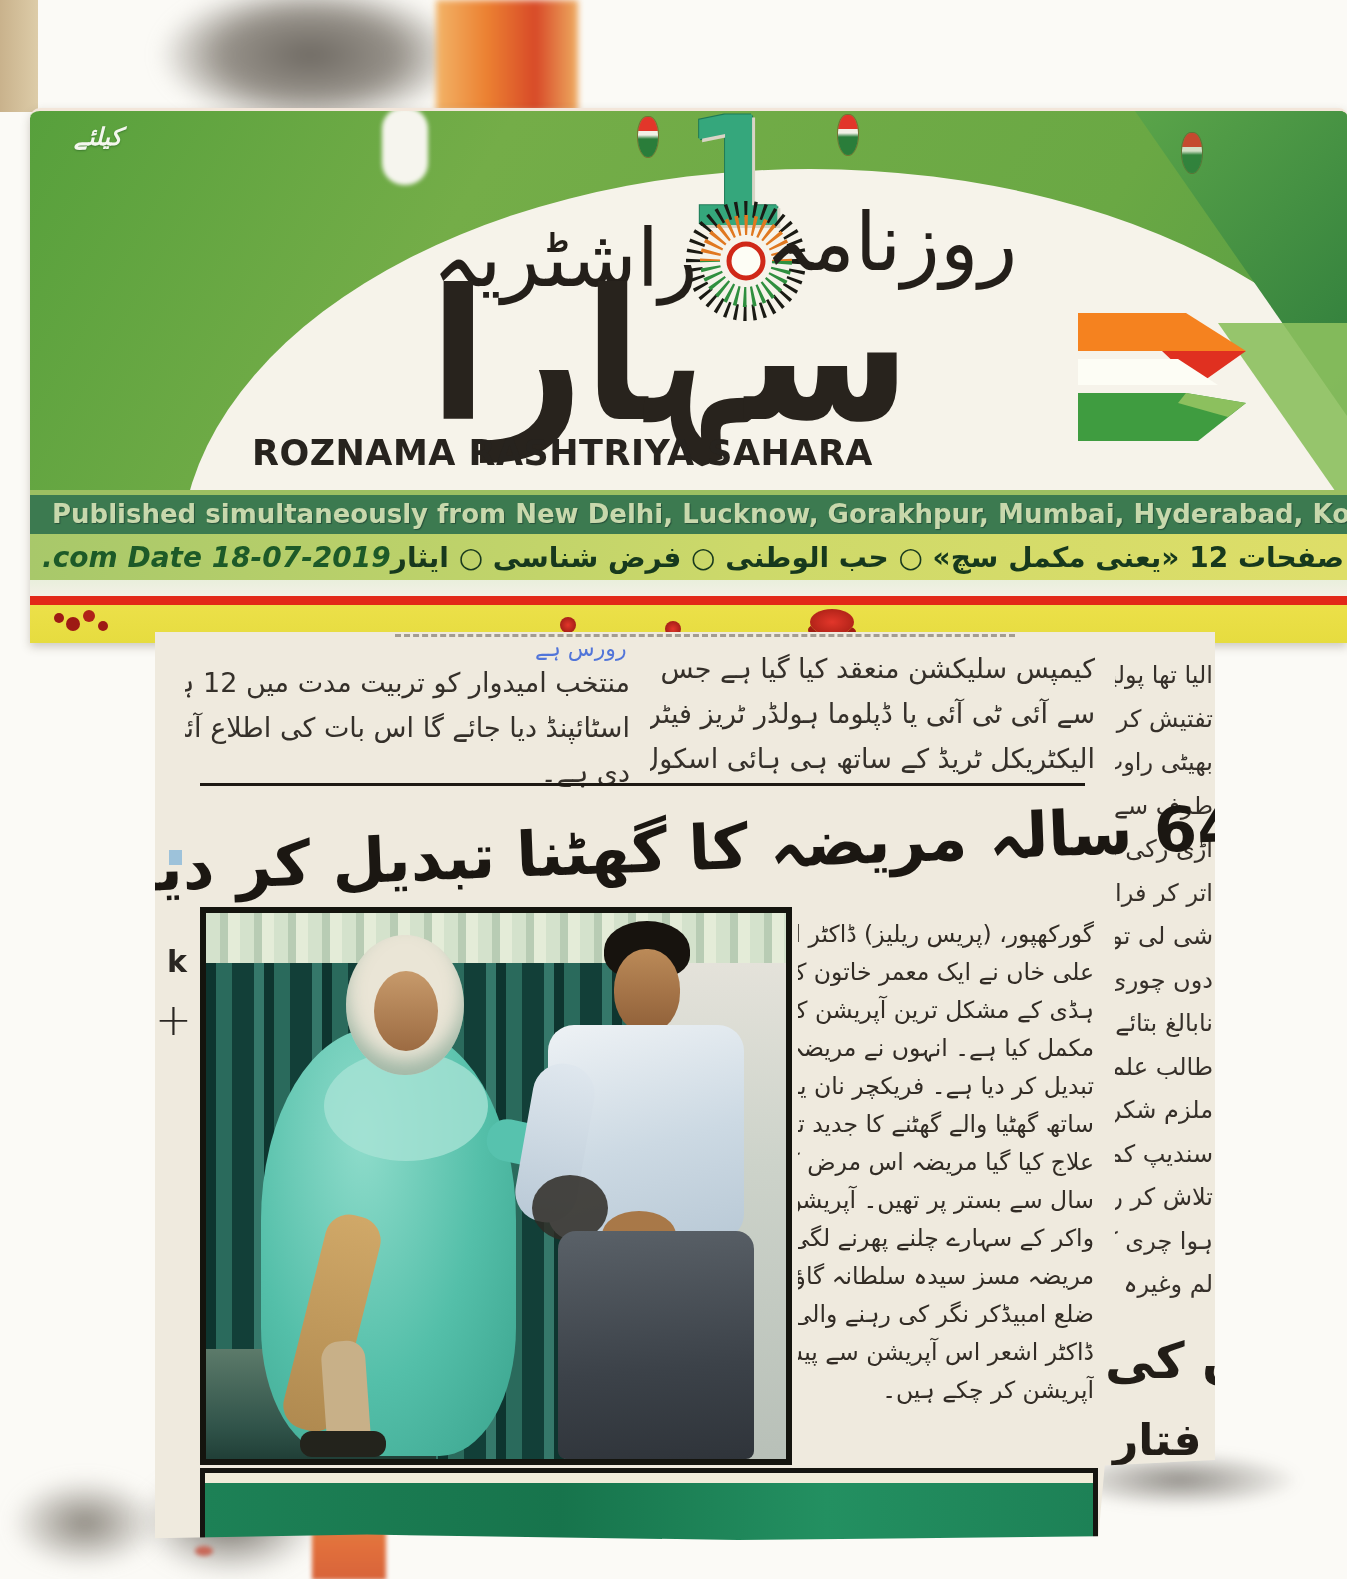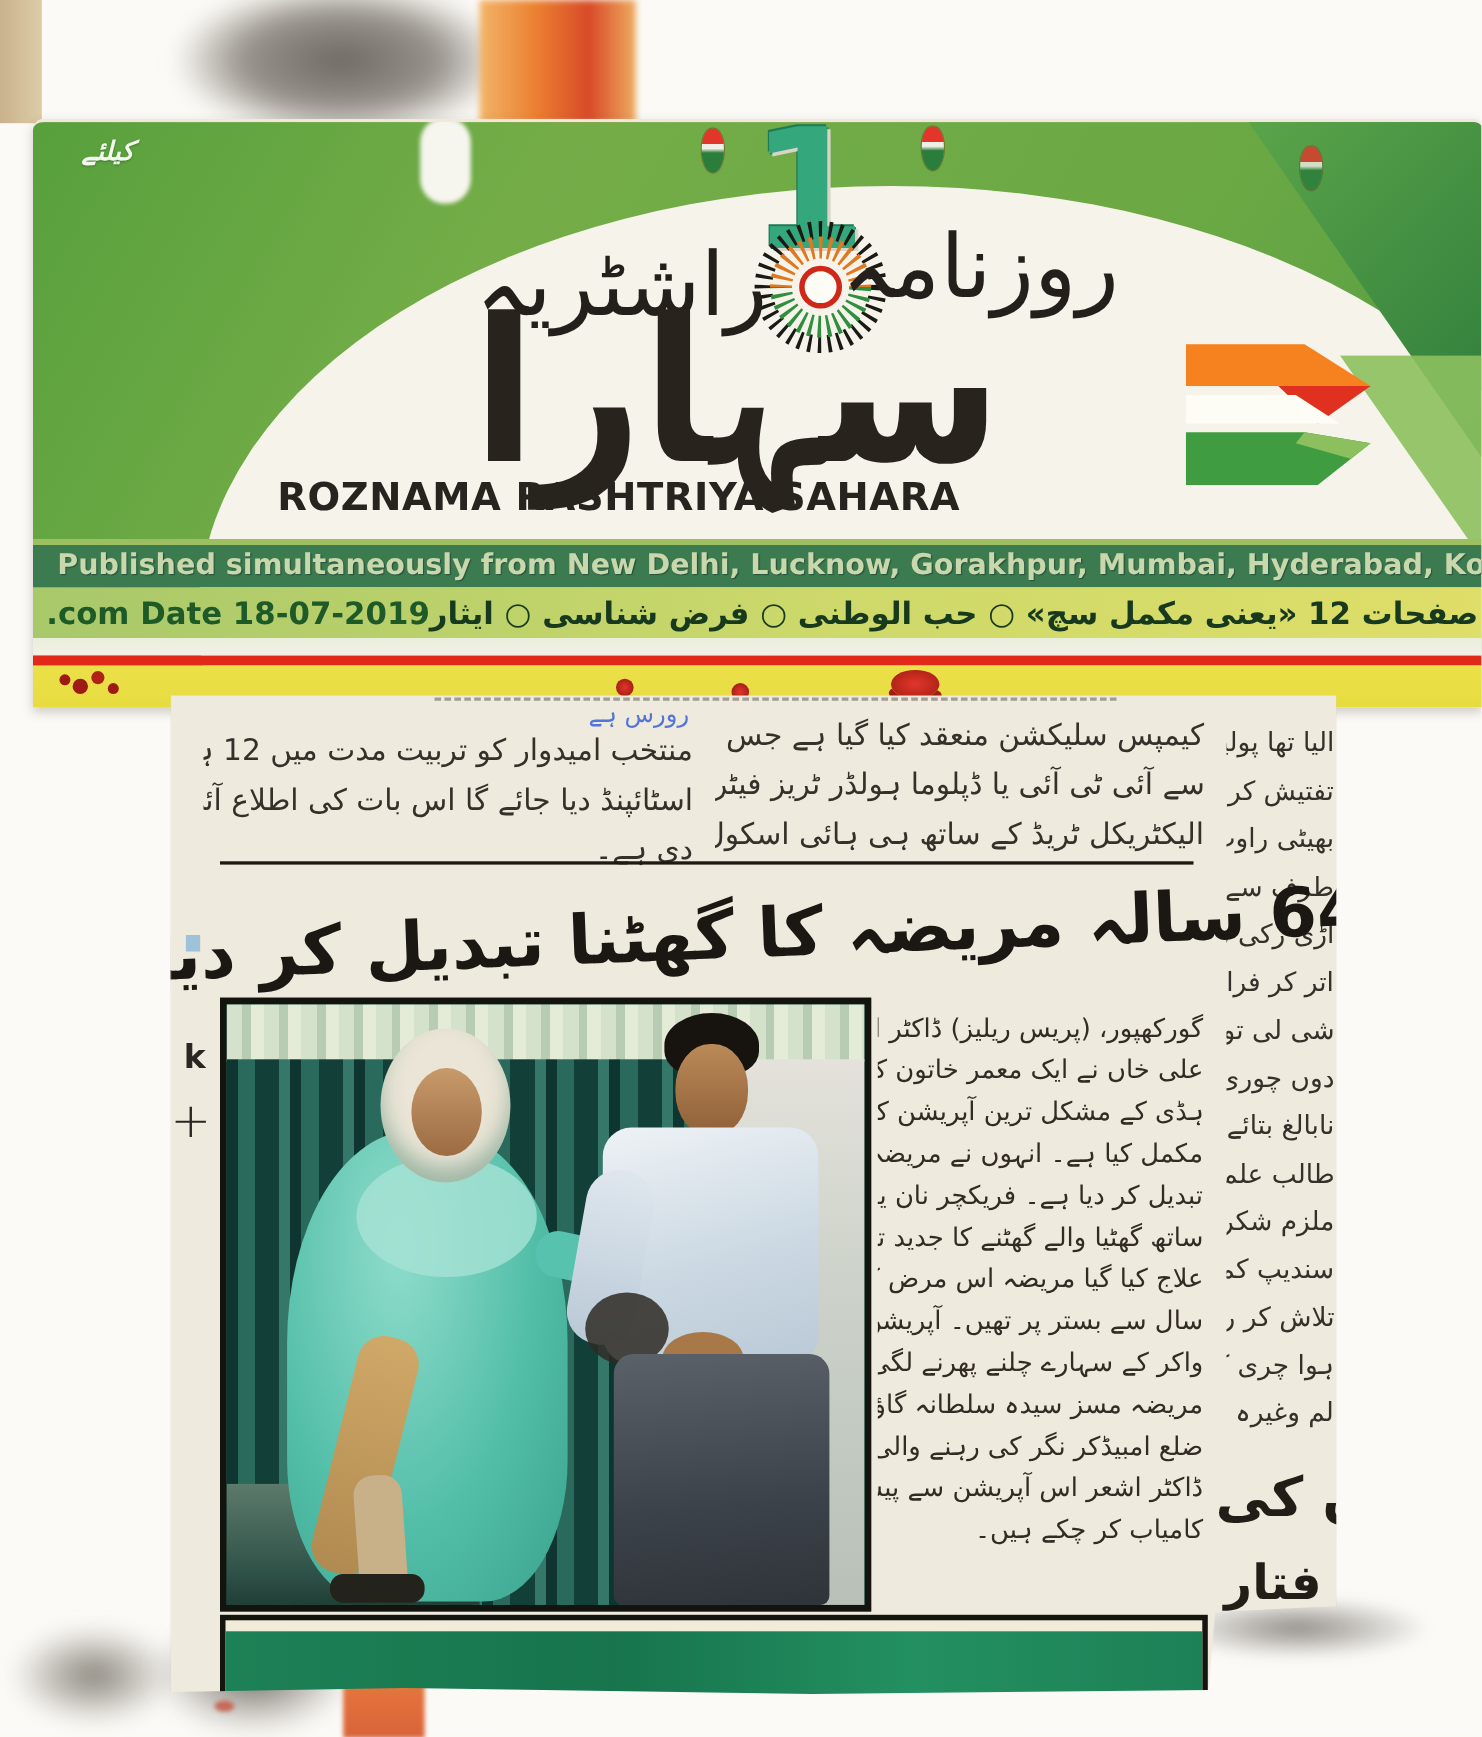--- a/index.html
+++ b/index.html
@@ -46,21 +46,21 @@
        color:#28231d;line-height:1.1;transform:scaleY(1.08);transform-origin:top;white-space:nowrap;}
   .eng-name{left:222px;top:322px;font-size:35px;font-weight:bold;color:#27231e;letter-spacing:.5px;white-space:nowrap;}
   .edition{left:958px;top:328px;font-size:41px;font-weight:bold;color:#e8432b;
            text-shadow:1px 1px 0 #f8b09c;white-space:nowrap;}
   .strip-pub{left:0;top:379px;width:100%;height:44px;
        background:linear-gradient(#9cbf62 0,#9cbf62 5px,#3c7a50 5px);}
   .strip-pub span{display:block;padding:9px 0 0 22px;color:#c8d8ac;font-size:26px;font-weight:bold;
        text-shadow:1px 1px 1px #27523a;white-space:nowrap;}
   .strip-info{left:0;top:423px;width:100%;height:46px;display:flex;align-items:center;
        justify-content:space-between;background:linear-gradient(90deg,#a8c86a,#cdd96a 55%,#dede68);}
-  .strip-info .lft{padding-left:12px;font-size:28px;font-weight:bold;color:#1d5a28;white-space:nowrap;}
+  .strip-info .lft{padding-left:12px;font-size:28px;font-weight:bold;color:#1d5a28;white-space:nowrap;font-style:italic;}
   .strip-info .rgt{padding-right:10px;font-size:28px;font-weight:bold;color:#17391d;white-space:nowrap;}
   .strip-white{left:0;top:469px;width:100%;height:16px;background:linear-gradient(#e9efdc,#f3f0e6);}
   .strip-red{left:0;top:485px;width:100%;height:9px;background:#e22818;}
   .strip-yellow{left:0;top:494px;width:100%;height:38px;background:linear-gradient(#ece049,#e6dc3f);}
   .band-squiggle{left:24px;top:8px;width:10px;height:10px;border-radius:50%;background:#9e1a14;
        box-shadow:14px 6px 0 2px #9e1a14,30px -2px 0 1px #b02218,44px 8px 0 0 #9e1a14;}
   .band-dot{width:16px;height:16px;border-radius:50%;background:radial-gradient(#e2362a,#8e1610);}
   .band-crab{left:780px;top:4px;width:44px;height:26px;border-radius:50%;
        background:radial-gradient(#e2362a,#a01c12);box-shadow:-8px 8px 0 -6px #a01c12,8px 10px 0 -6px #a01c12;}
   
@@ -262,21 +262,21 @@
         <div class="tline">ہڈی کے مشکل ترین آپریشن کو کامیابی سے</div>
         <div class="tline">مکمل کیا ہے۔ انہوں نے مریضہ کا گھٹنا</div>
         <div class="tline">تبدیل کر دیا ہے۔ فریکچر نان یونین کے</div>
         <div class="tline">ساتھ گھٹیا والے گھٹنے کا جدید تکنیک سے</div>
         <div class="tline">علاج کیا گیا مریضہ اس مرض کے سبب دو</div>
         <div class="tline">سال سے بستر پر تھیں۔ آپریشن کے بعد وہ</div>
         <div class="tline">واکر کے سہارے چلنے پھرنے لگی ہیں۔</div>
         <div class="tline">مریضہ مسز سیدہ سلطانہ گاؤں و پوسٹ مرہرا</div>
         <div class="tline">ضلع امبیڈکر نگر کی رہنے والی ہیں۔</div>
         <div class="tline">ڈاکٹر اشعر اس آپریشن سے پیشتر کئی کامیاب</div>
-        <div class="tline">کامیاب کر چکے ہیں۔</div>
+        <div class="tline">آپریشن کر چکے ہیں۔</div>
       </div>
 
     <div class="abs botbox">
       <div class="fill"></div>
     </div>
 
     <div class="abs" style="left:14px;top:218px;width:13px;height:15px;background:#7ab0d8;opacity:.7;"></div>
     <div class="abs regmark" style="left:12px;top:312px;font-size:30px;font-weight:bold;">k</div>
     <div class="abs regmark" style="left:0px;top:362px;font-size:44px;font-weight:200;">+</div>
   </div>

